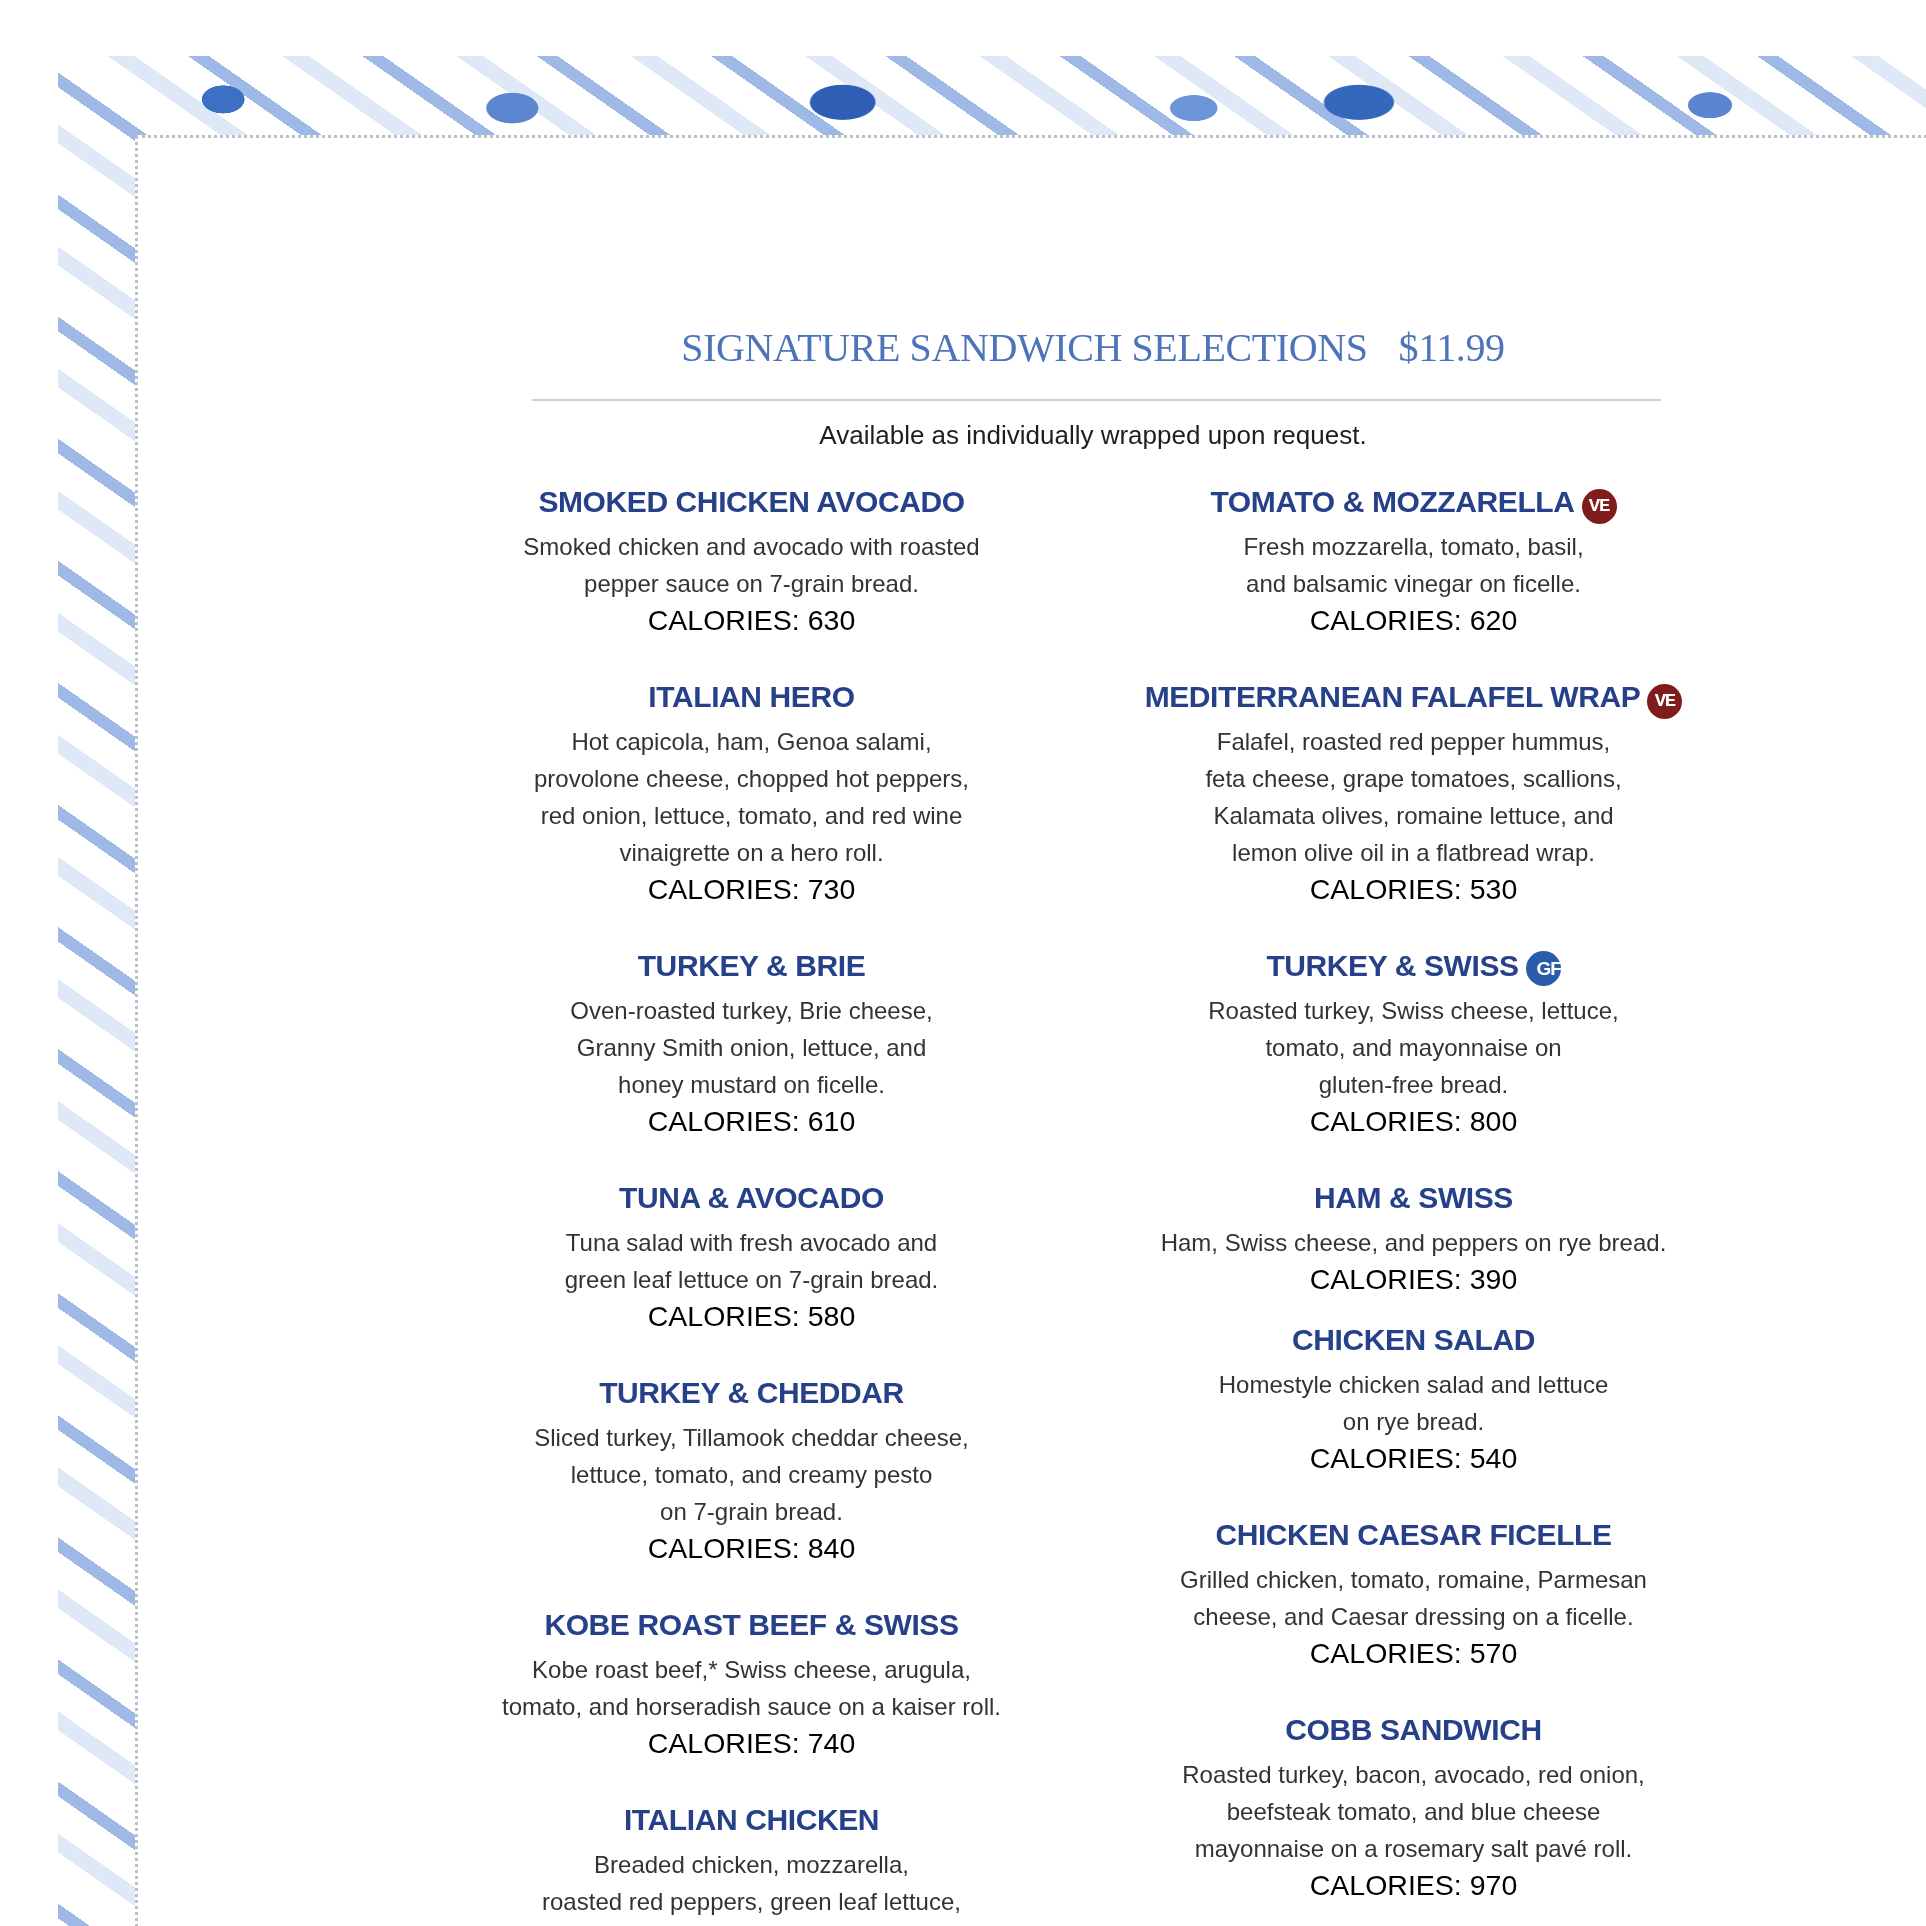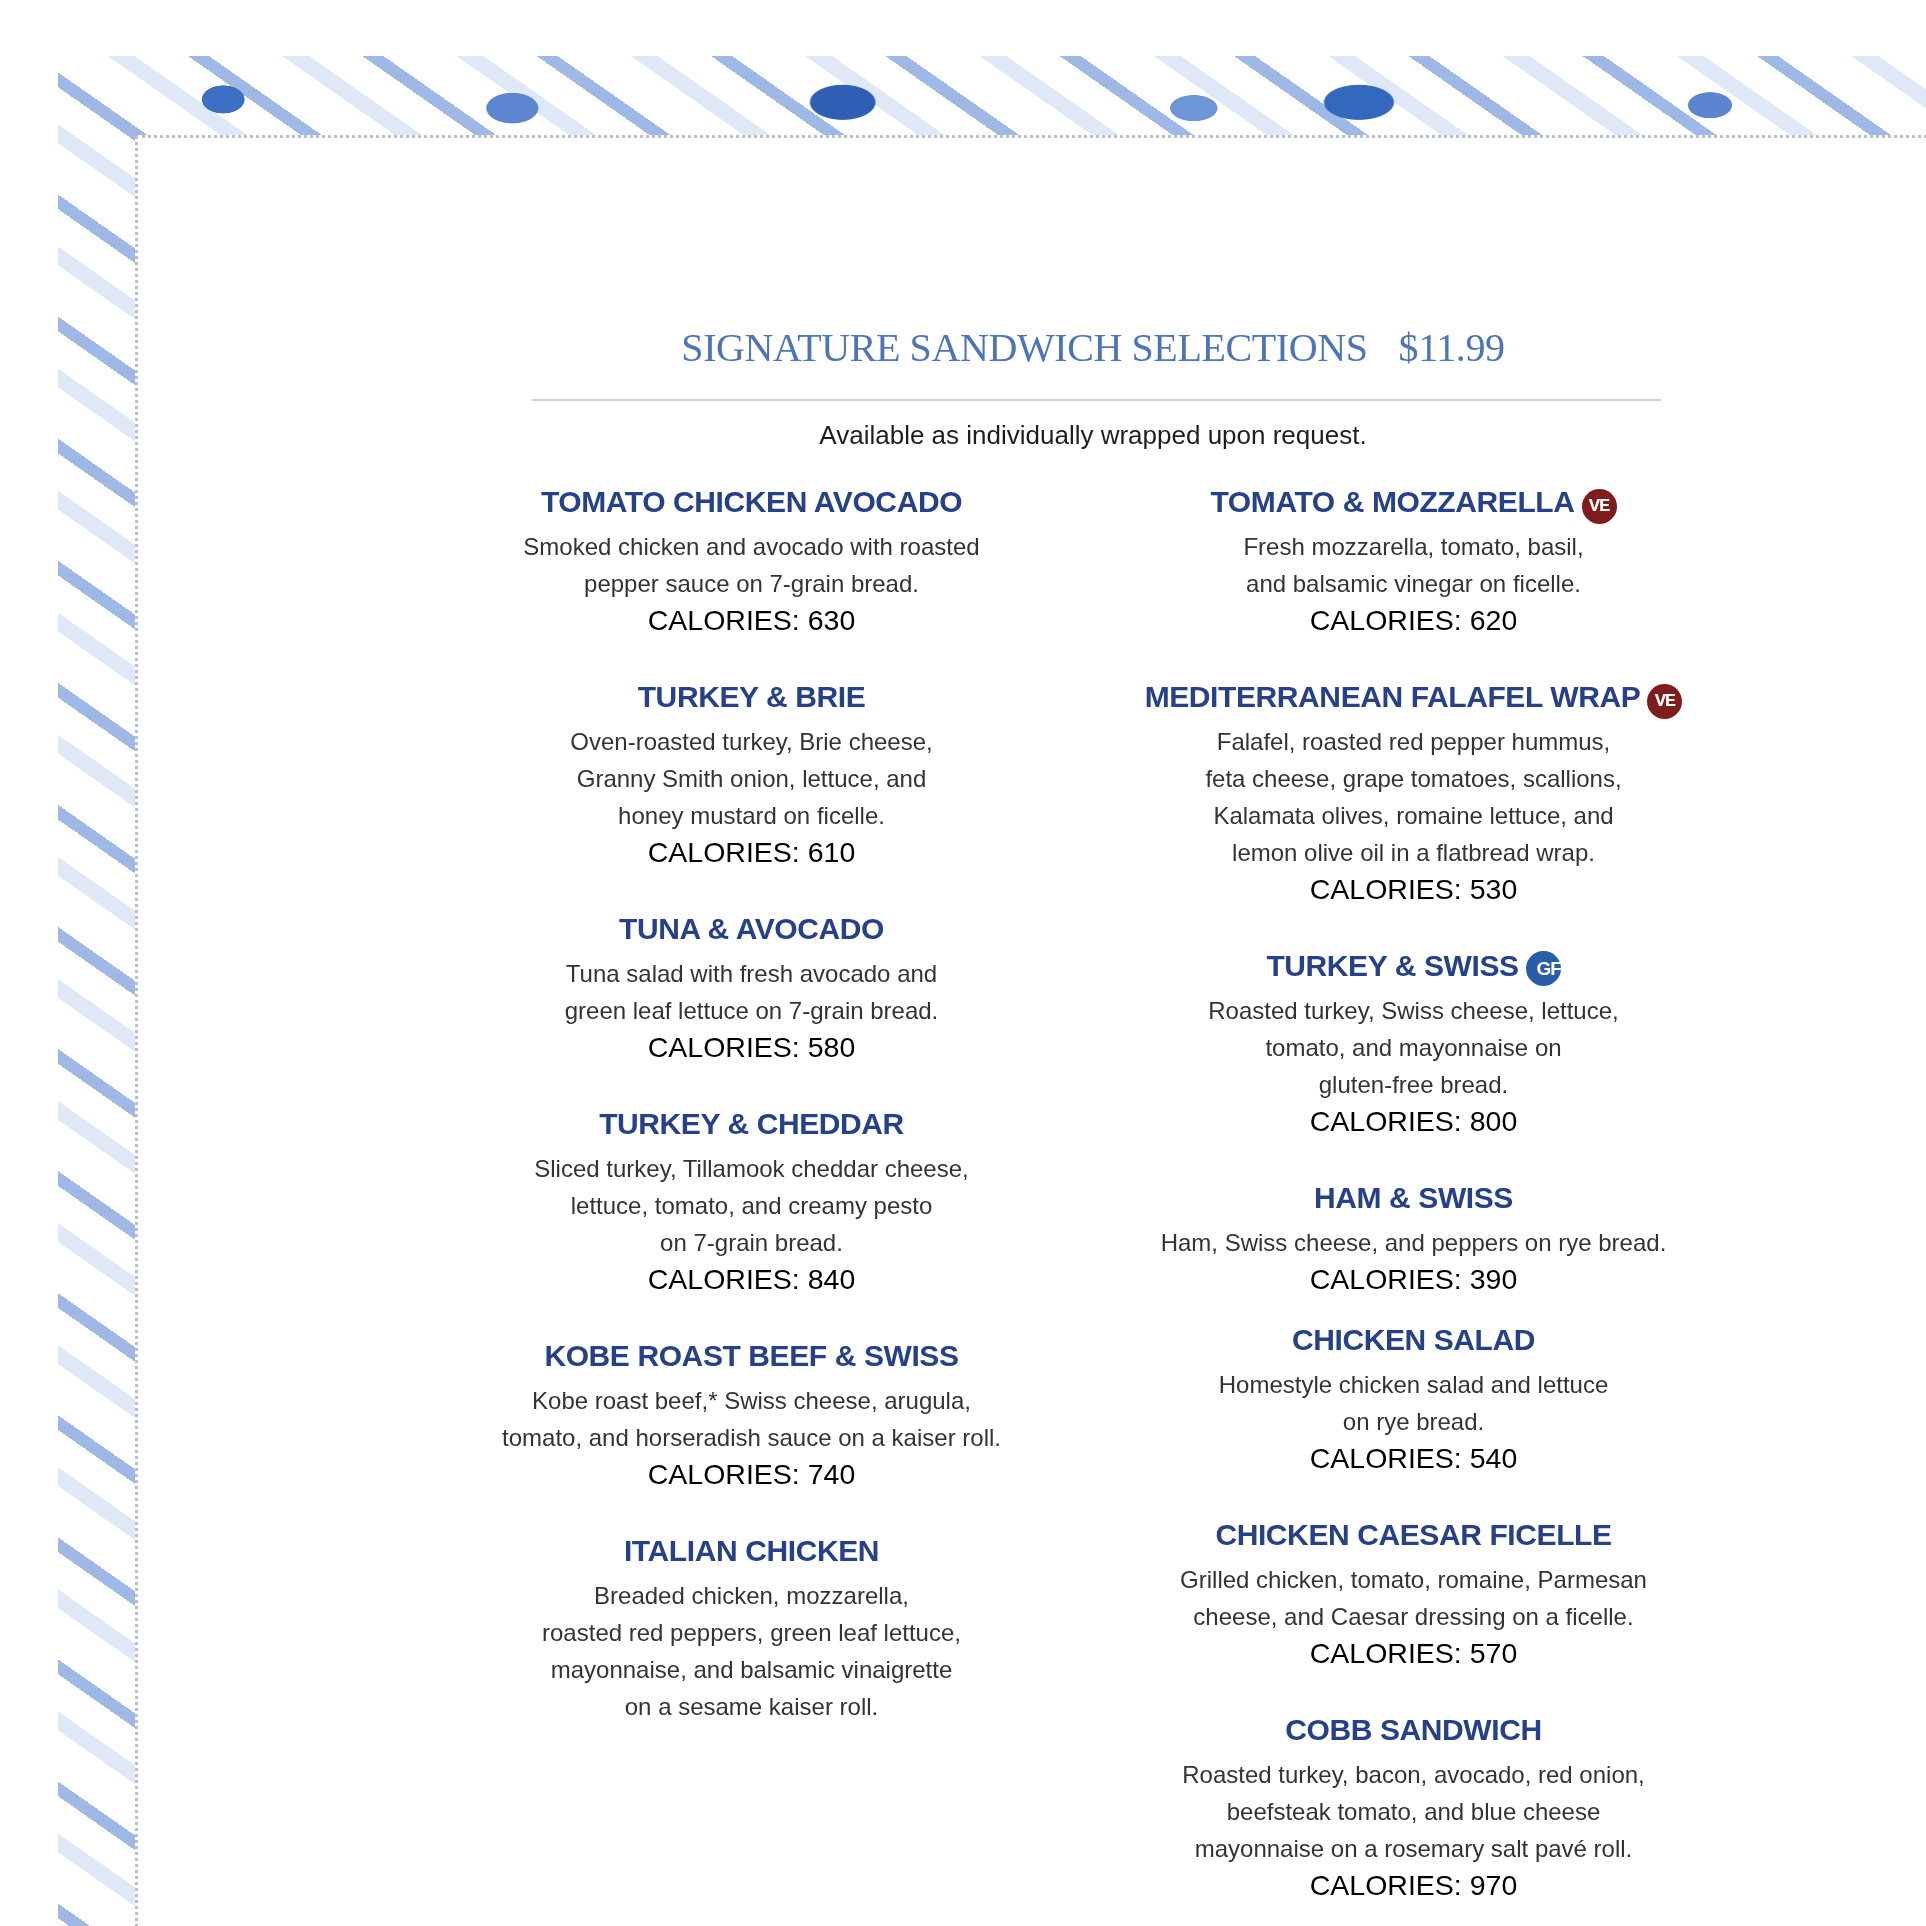--- a/index.html
+++ b/index.html
@@ -59,24 +59,32 @@
 <div class="dotted-line"></div>
 
 <div class="title">
   <span>SIGNATURE SANDWICH SELECTIONS</span><span class="price">$11.99</span>
 </div>
 <div class="rule"></div>
 <div class="subtitle">Available as individually wrapped upon request.</div>
 
 <div class="col left">
   <div class="item">
-    <div class="name-wrap"><span class="item-name">TOMATO CHICKEN AVOCADO</span></div>
+    <div class="name-wrap"><span class="item-name">SMOKED CHICKEN AVOCADO</span></div>
     <div class="desc">Smoked chicken and avocado with roasted
 pepper sauce on 7-grain bread.</div>
     <div class="cal">CALORIES: 630</div>
+  </div>
+  <div class="item">
+    <div class="name-wrap"><span class="item-name">ITALIAN HERO</span></div>
+    <div class="desc">Hot capicola, ham, Genoa salami,
+provolone cheese, chopped hot peppers,
+red onion, lettuce, tomato, and red wine
+vinaigrette on a hero roll.</div>
+    <div class="cal">CALORIES: 730</div>
   </div>
   <div class="item">
     <div class="name-wrap"><span class="item-name">TURKEY &amp; BRIE</span></div>
     <div class="desc">Oven-roasted turkey, Brie cheese,
 Granny Smith onion, lettuce, and
 honey mustard on ficelle.</div>
     <div class="cal">CALORIES: 610</div>
   </div>
   <div class="item">
     <div class="name-wrap"><span class="item-name">TUNA &amp; AVOCADO</span></div>

